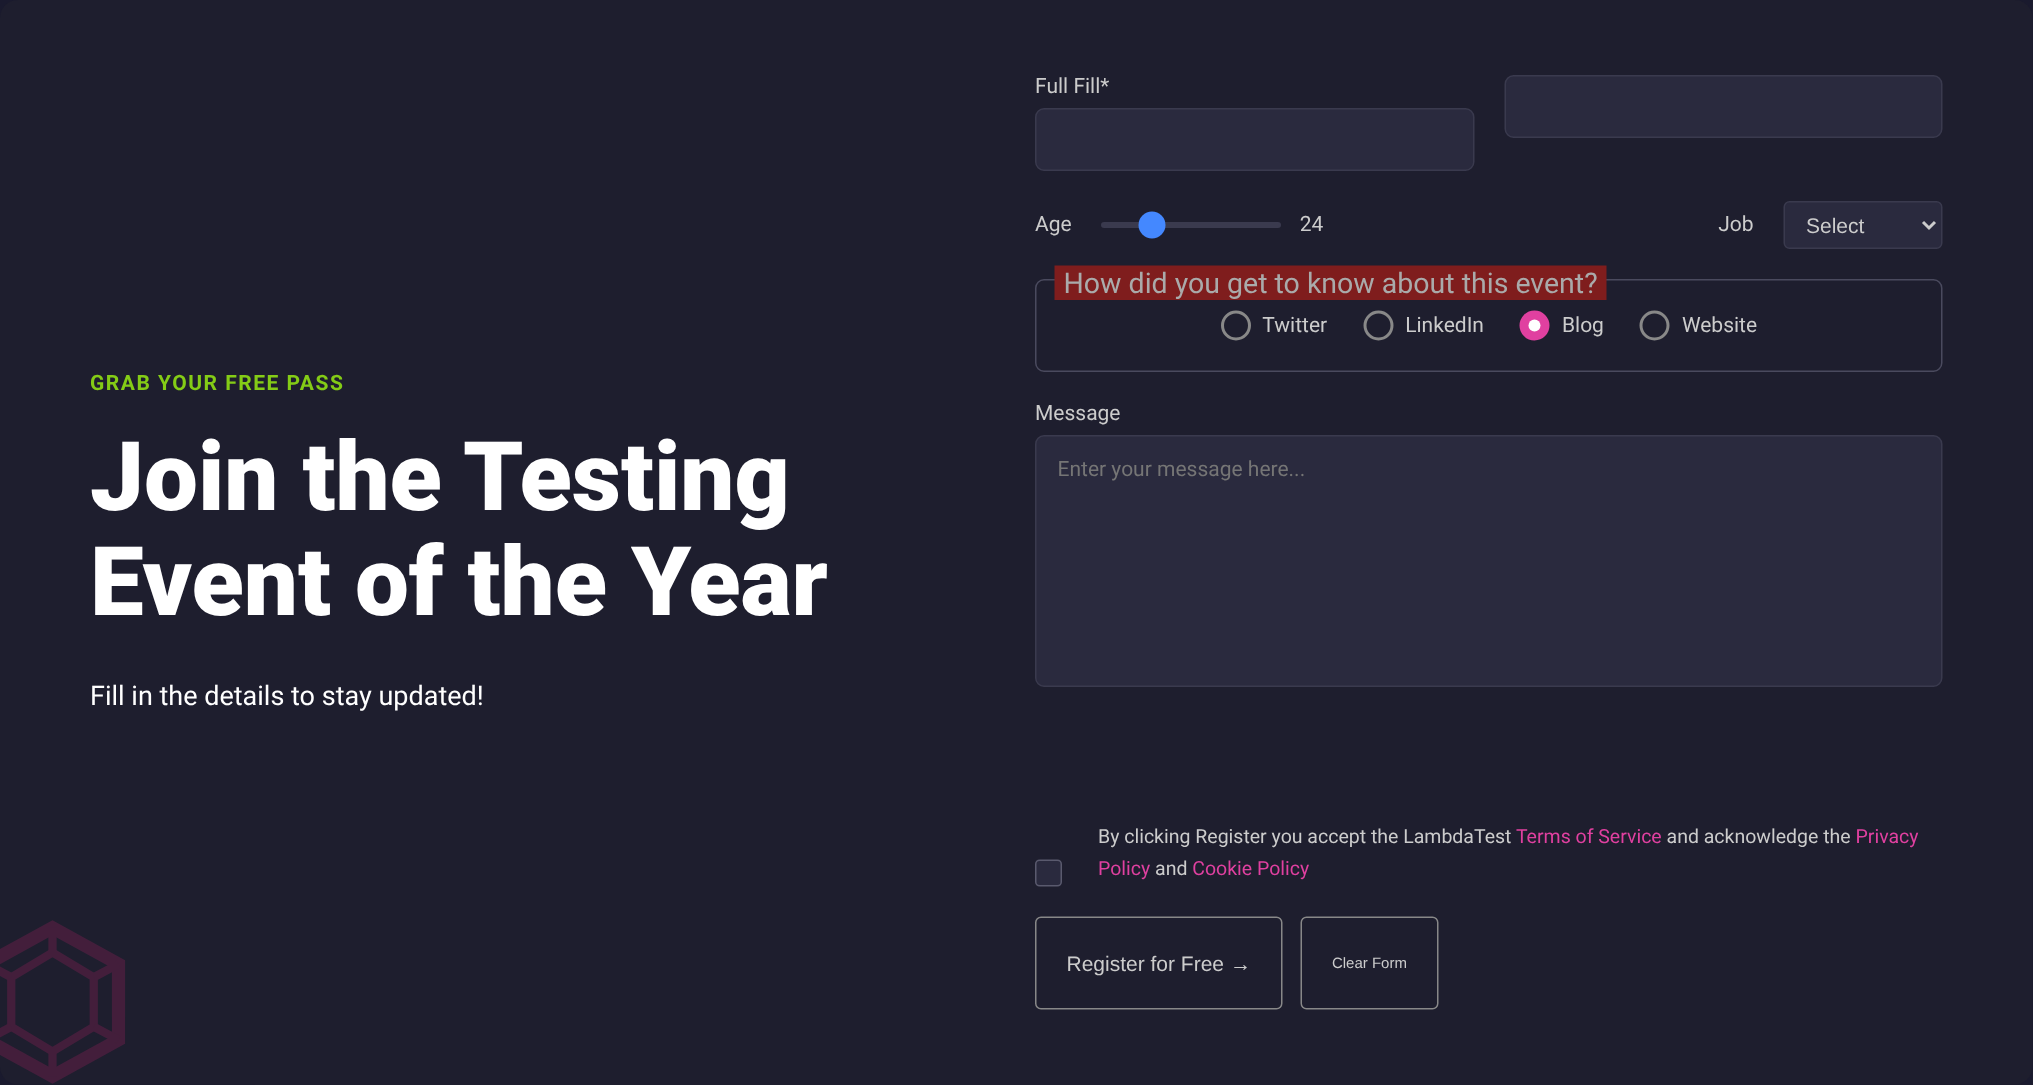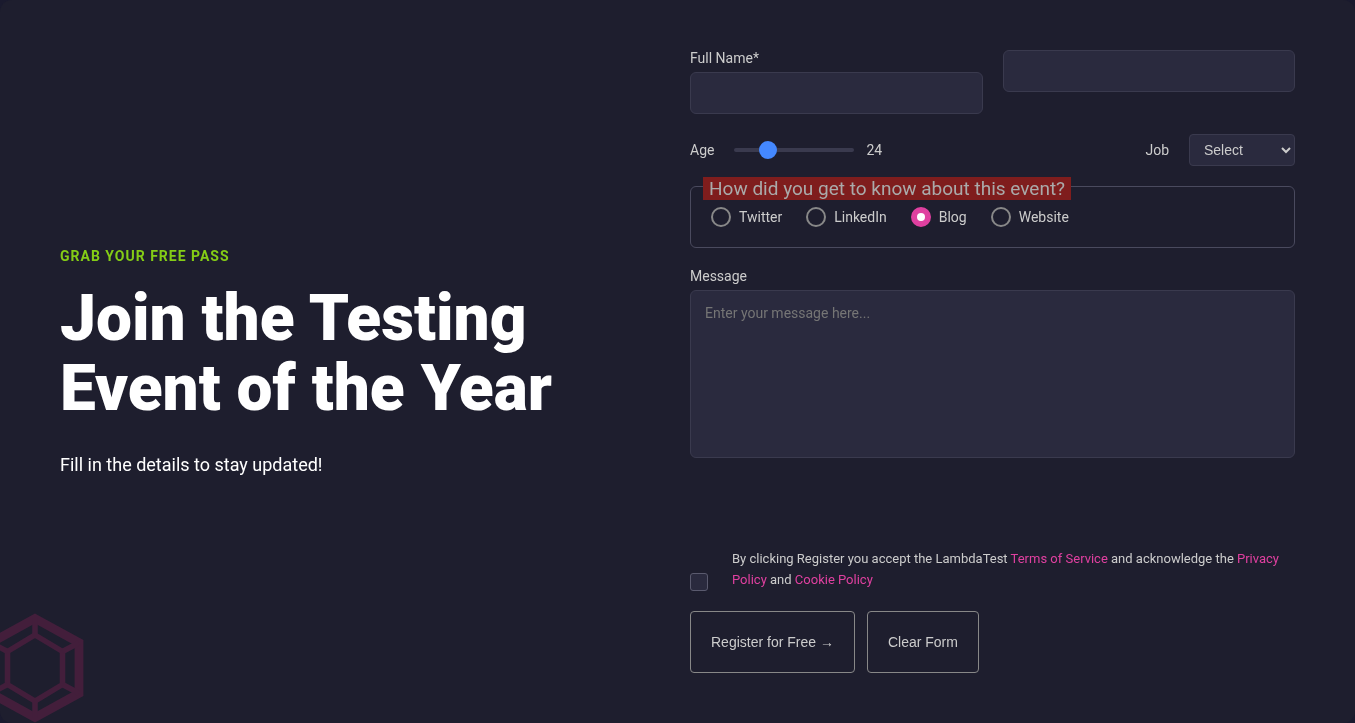--- a/index.html
+++ b/index.html
@@ -184,20 +184,21 @@
       background: #7f1d1d;
       padding: 0 6px;
       color: #aaaaaa;
       font-size: 19px;
     }
 
     .radio-options {
       display: flex;
       gap: 24px;
       align-items: center;
+      justify-content: center;
     }
 
     .radio-option {
       display: flex;
       align-items: center;
       gap: 8px;
       cursor: pointer;
     }
 
     .radio-input {
@@ -316,21 +317,21 @@
       align-items: center;
       gap: 6px;
     }
 
     .btn-clear {
       background: transparent;
       border: 1px solid #888888;
       color: #cccccc;
       padding: 10px 20px;
       border-radius: 4px;
-      font-size: 14px;
+      font-size: 10px;
       cursor: pointer;
     }
 
     
     .logo-shape {
       width: 110px;
       height: 110px;
     }
   </style>
 </head>
@@ -354,21 +355,21 @@
         <line x1="10" y1="73" x2="25" y2="65" stroke="#7a2050" stroke-width="5"></line>
         <line x1="10" y1="27" x2="25" y2="35" stroke="#7a2050" stroke-width="5"></line>
       </svg>
     </div>
   </div>
 
   <div class="right-panel">
 
     <div class="form-row">
       <div class="form-group">
-        <label class="form-label">Full Name*</label>
+        <label class="form-label">Full Fill*</label>
         <input type="text" class="form-input" style="">
       </div>
       <div class="form-group">
         <input type="email" class="form-input" style="">
       </div>
     </div>
 
     <div class="age-job-row">
       <span class="age-label">Age</span>
       <div class="age-slider-container">

